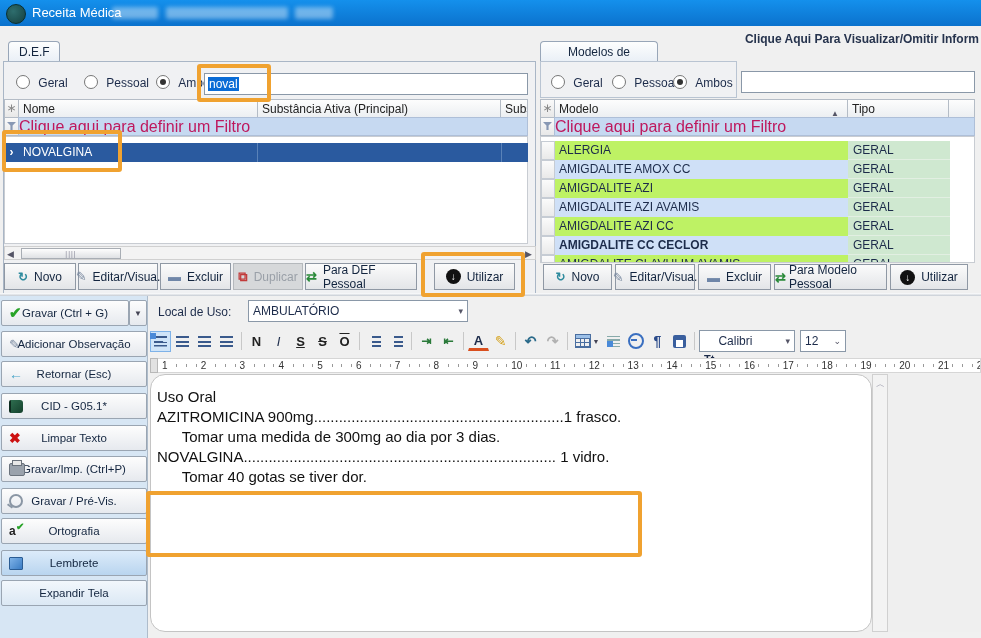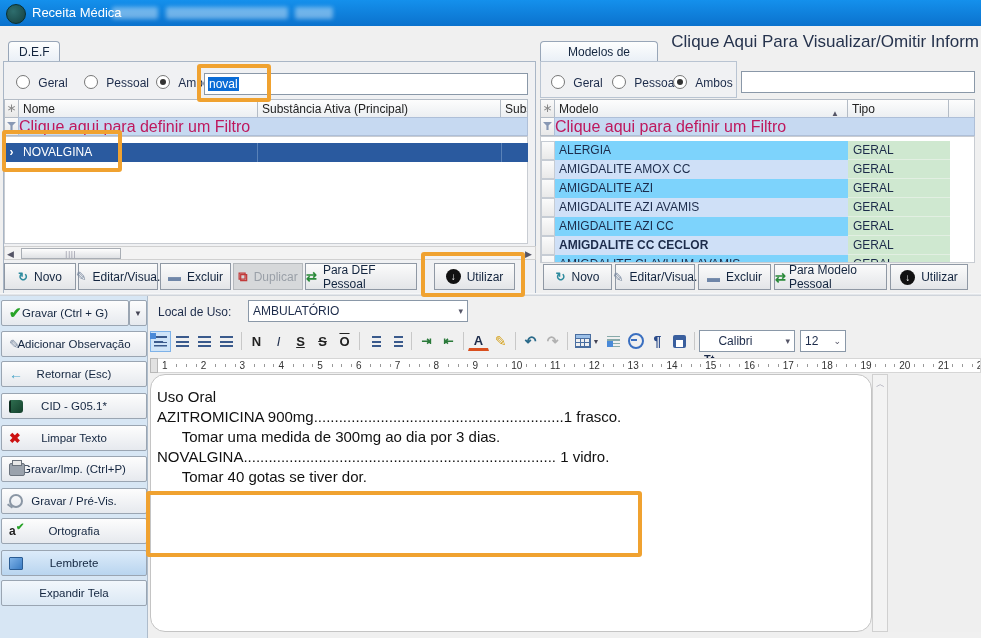--- a/index.html
+++ b/index.html
@@ -26,21 +26,21 @@
   
   .gridhead{background:linear-gradient(180deg,#fdfdfd,#eceff2);border:1px solid #b4bcc6;box-sizing:border-box;
             font-size:12px;color:#222;line-height:18px;padding-left:4px;overflow:hidden;white-space:nowrap;}
   .indcell{background:linear-gradient(180deg,#fafafa,#e8e8e8);border:1px solid #b4bcc6;box-sizing:border-box;text-align:center;color:#888;overflow:hidden;}
   .filterrow{background:#c6d9f1;border:1px solid #aebfd8;box-sizing:border-box;color:#be185d;line-height:17px;font-size:16px;overflow:hidden;}
   .funnel{display:inline-block;width:9px;height:8px;background:#8898b4;clip-path:polygon(0 0,100% 0,62% 45%,62% 100%,38% 100%,38% 45%);}
   .selrow{background:#2a5a9f;color:#fff;}
   .row{font-size:12px;line-height:19px;white-space:nowrap;overflow:hidden;box-sizing:border-box;}
   .tipo{background:#cfe8d0;border-bottom:1px solid #e2efe2;box-sizing:border-box;padding-left:5px;}
   .rowalt{background:#cfe0f7;}
-  .rowwhite{background:#7dd3fc;}
+  .rowwhite{background:#bef264;}
   .rowind{background:linear-gradient(180deg,#fbfbfb,#e9e9e9);border:1px solid #c6ccd4;box-sizing:border-box;}
   .sortglyph{color:#556;font-size:8px;}
   
   .btn{background:linear-gradient(180deg,#fbfbfb,#e3e5e8);border:1px solid #8f98a4;box-sizing:border-box;
        font-size:12px;color:#13253f;display:flex;align-items:center;justify-content:center;gap:6px;}
   .btn.disabled{background:#d6d8da;color:#9aa0a8;border-color:#b4b8bc;}
   .sbtn{background:linear-gradient(180deg,#fdfdfd,#e6e9ee);border:1px solid #9aa5b2;border-radius:2px;box-sizing:border-box;
         font-size:11.5px;color:#13253f;display:flex;align-items:center;justify-content:center;}
   .sbtn .ic{position:absolute;left:7px;}
   .bluebtn{background:linear-gradient(180deg,#dcebfa,#b9d5ef);}
@@ -106,21 +106,21 @@
 <div id="win">
 
   <div id="titlebar" class="abs">
     <span class="abs appicon"></span>
     <span class="abs ttl">Receita Médica</span>
     <span class="abs blurseg" style="left:112px;width:46px;"></span>
     <span class="abs blurseg" style="left:166px;width:122px;"></span>
     <span class="abs blurseg" style="left:295px;width:38px;"></span>
   </div>
 
-  <div class="abs navy" style="right:2px;top:32px;font-size:17px;white-space:nowrap;">Clique Aqui Para Visualizar/Omitir Inform</div>
+  <div class="abs navy" style="right:2px;top:32px;font-size:12px;white-space:nowrap;font-weight:bold;">Clique Aqui Para Visualizar/Omitir Inform</div>
 
   <div class="abs tab" style="left:8px;top:41px;width:52px;">D.E.F</div>
   <div class="abs panelbody" style="left:3px;top:61px;width:533px;height:235px;"></div>
 
   <span class="abs" style="left:16px;top:75px;">
     <span class="radio"></span>
     <span class="radlab">Geral</span></span>
   <span class="abs" style="left:84px;top:75px;">
     <span class="radio"></span>
     <span class="radlab">Pessoal</span></span>

